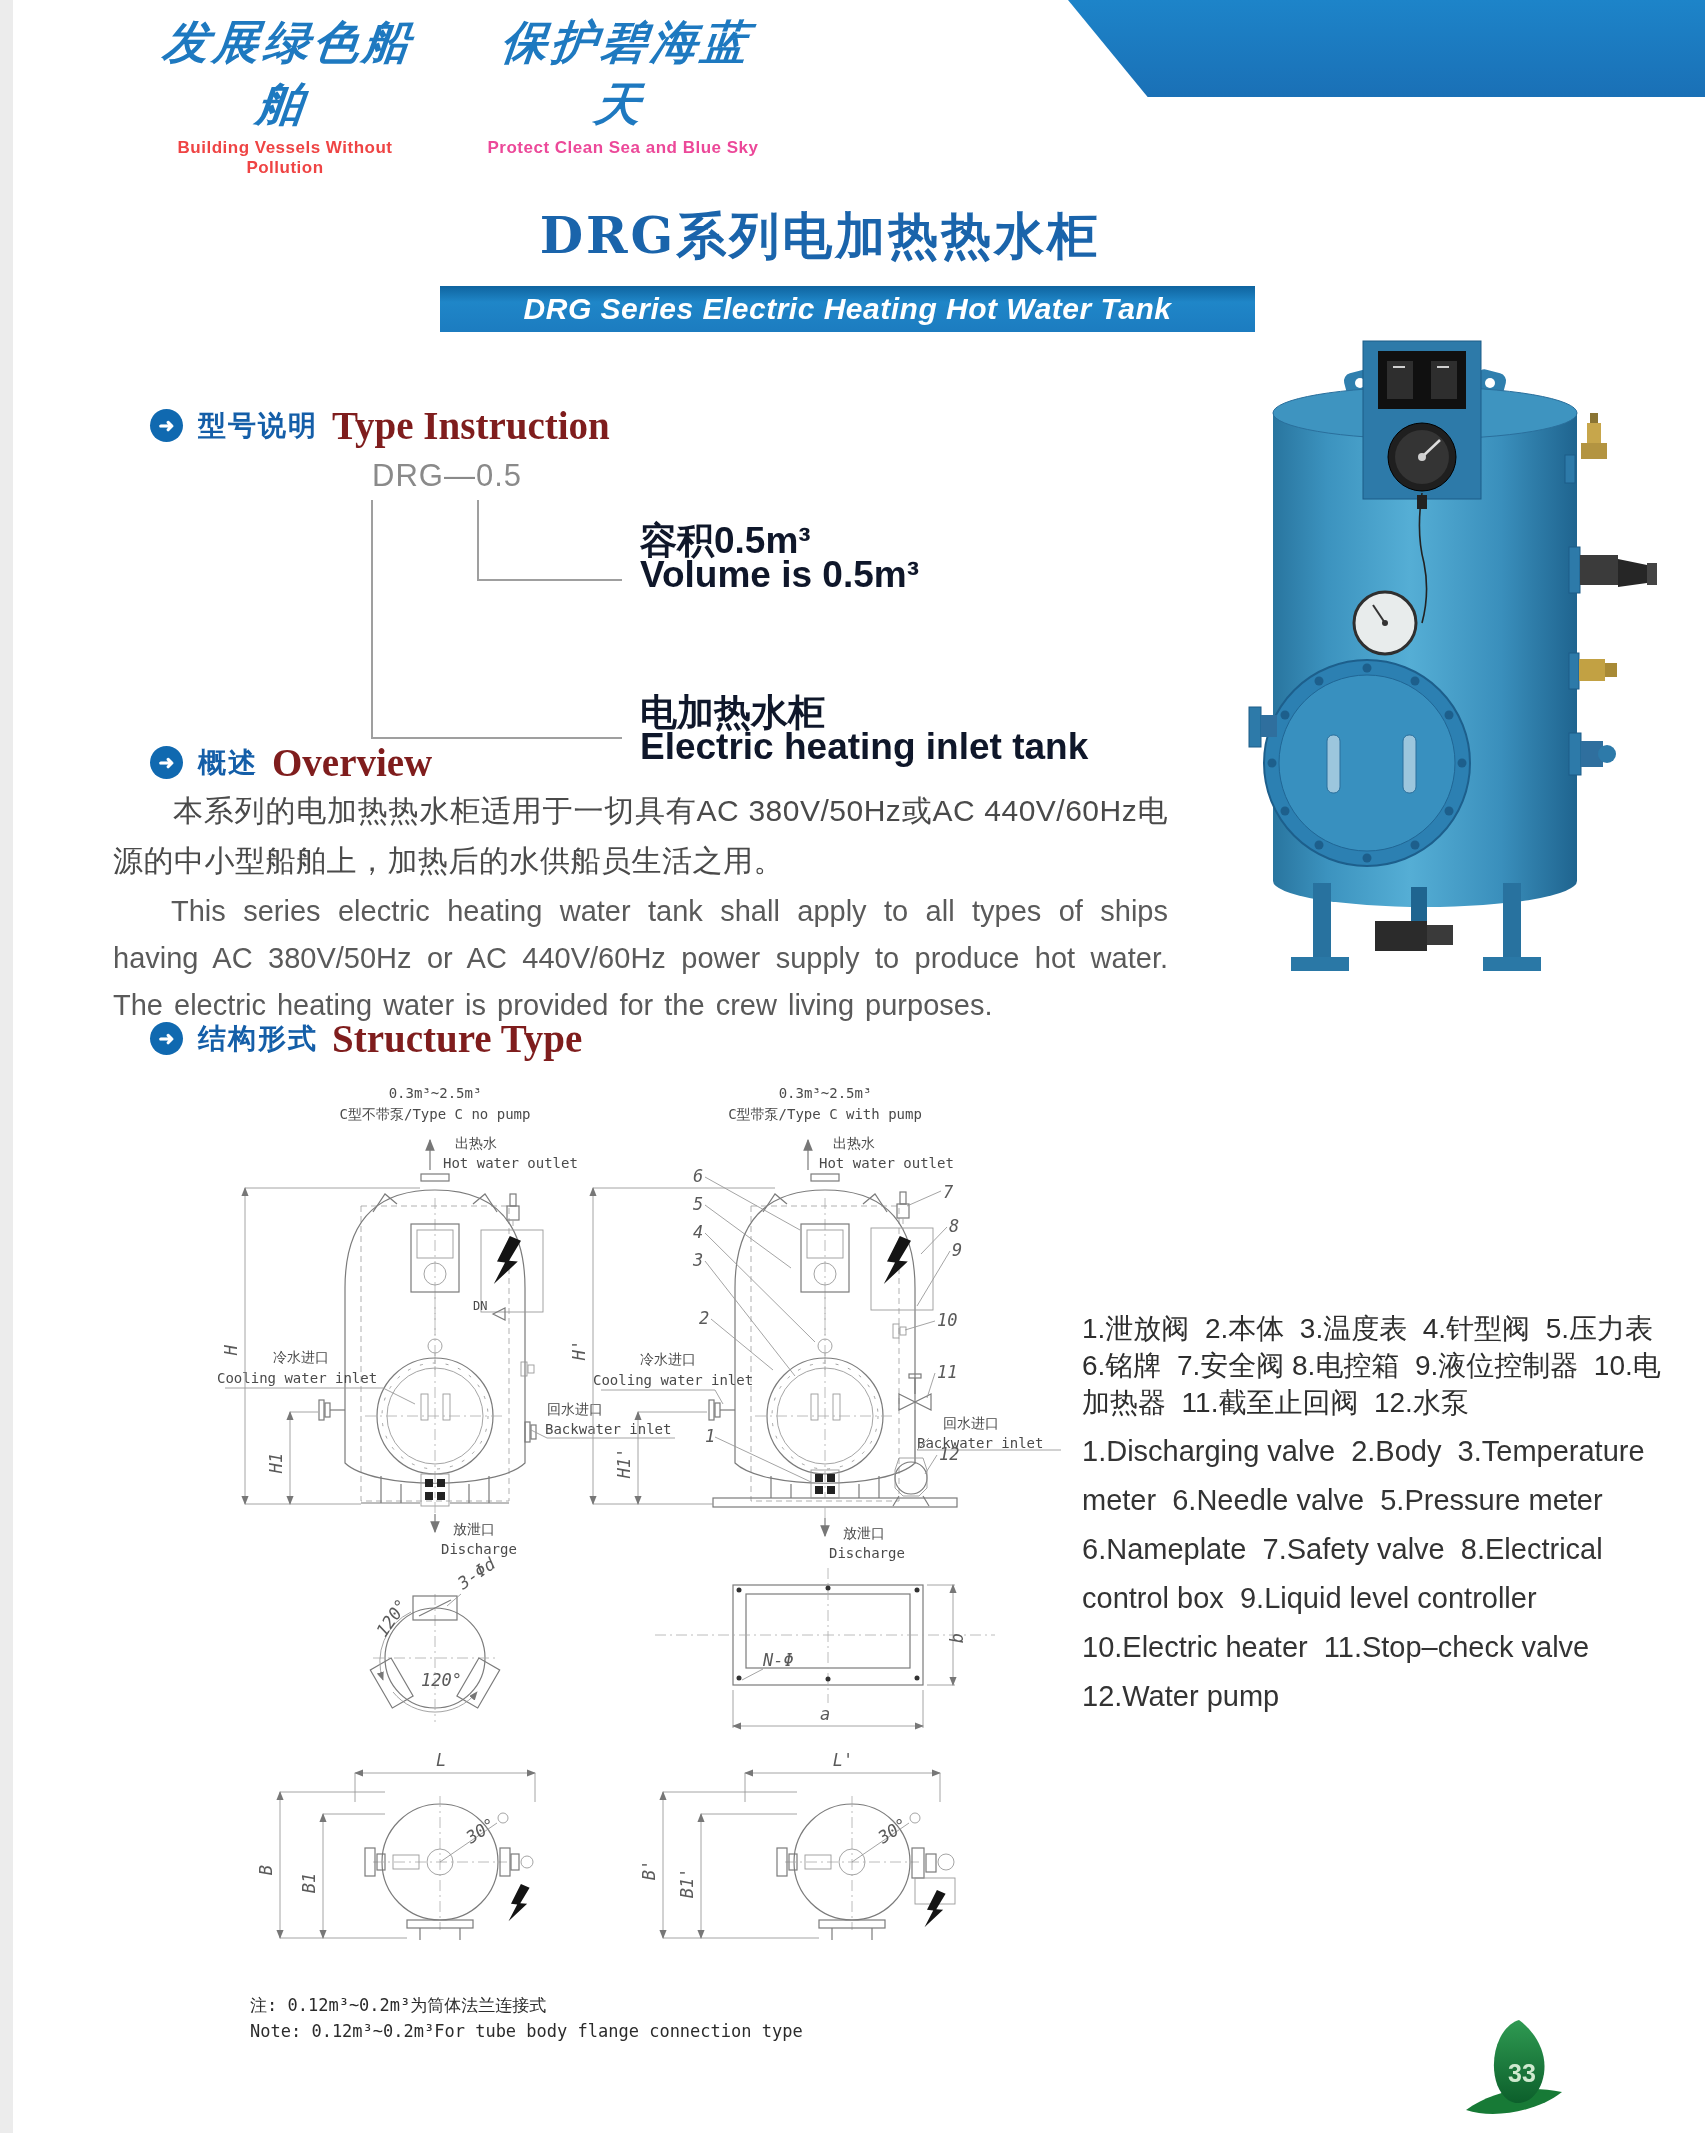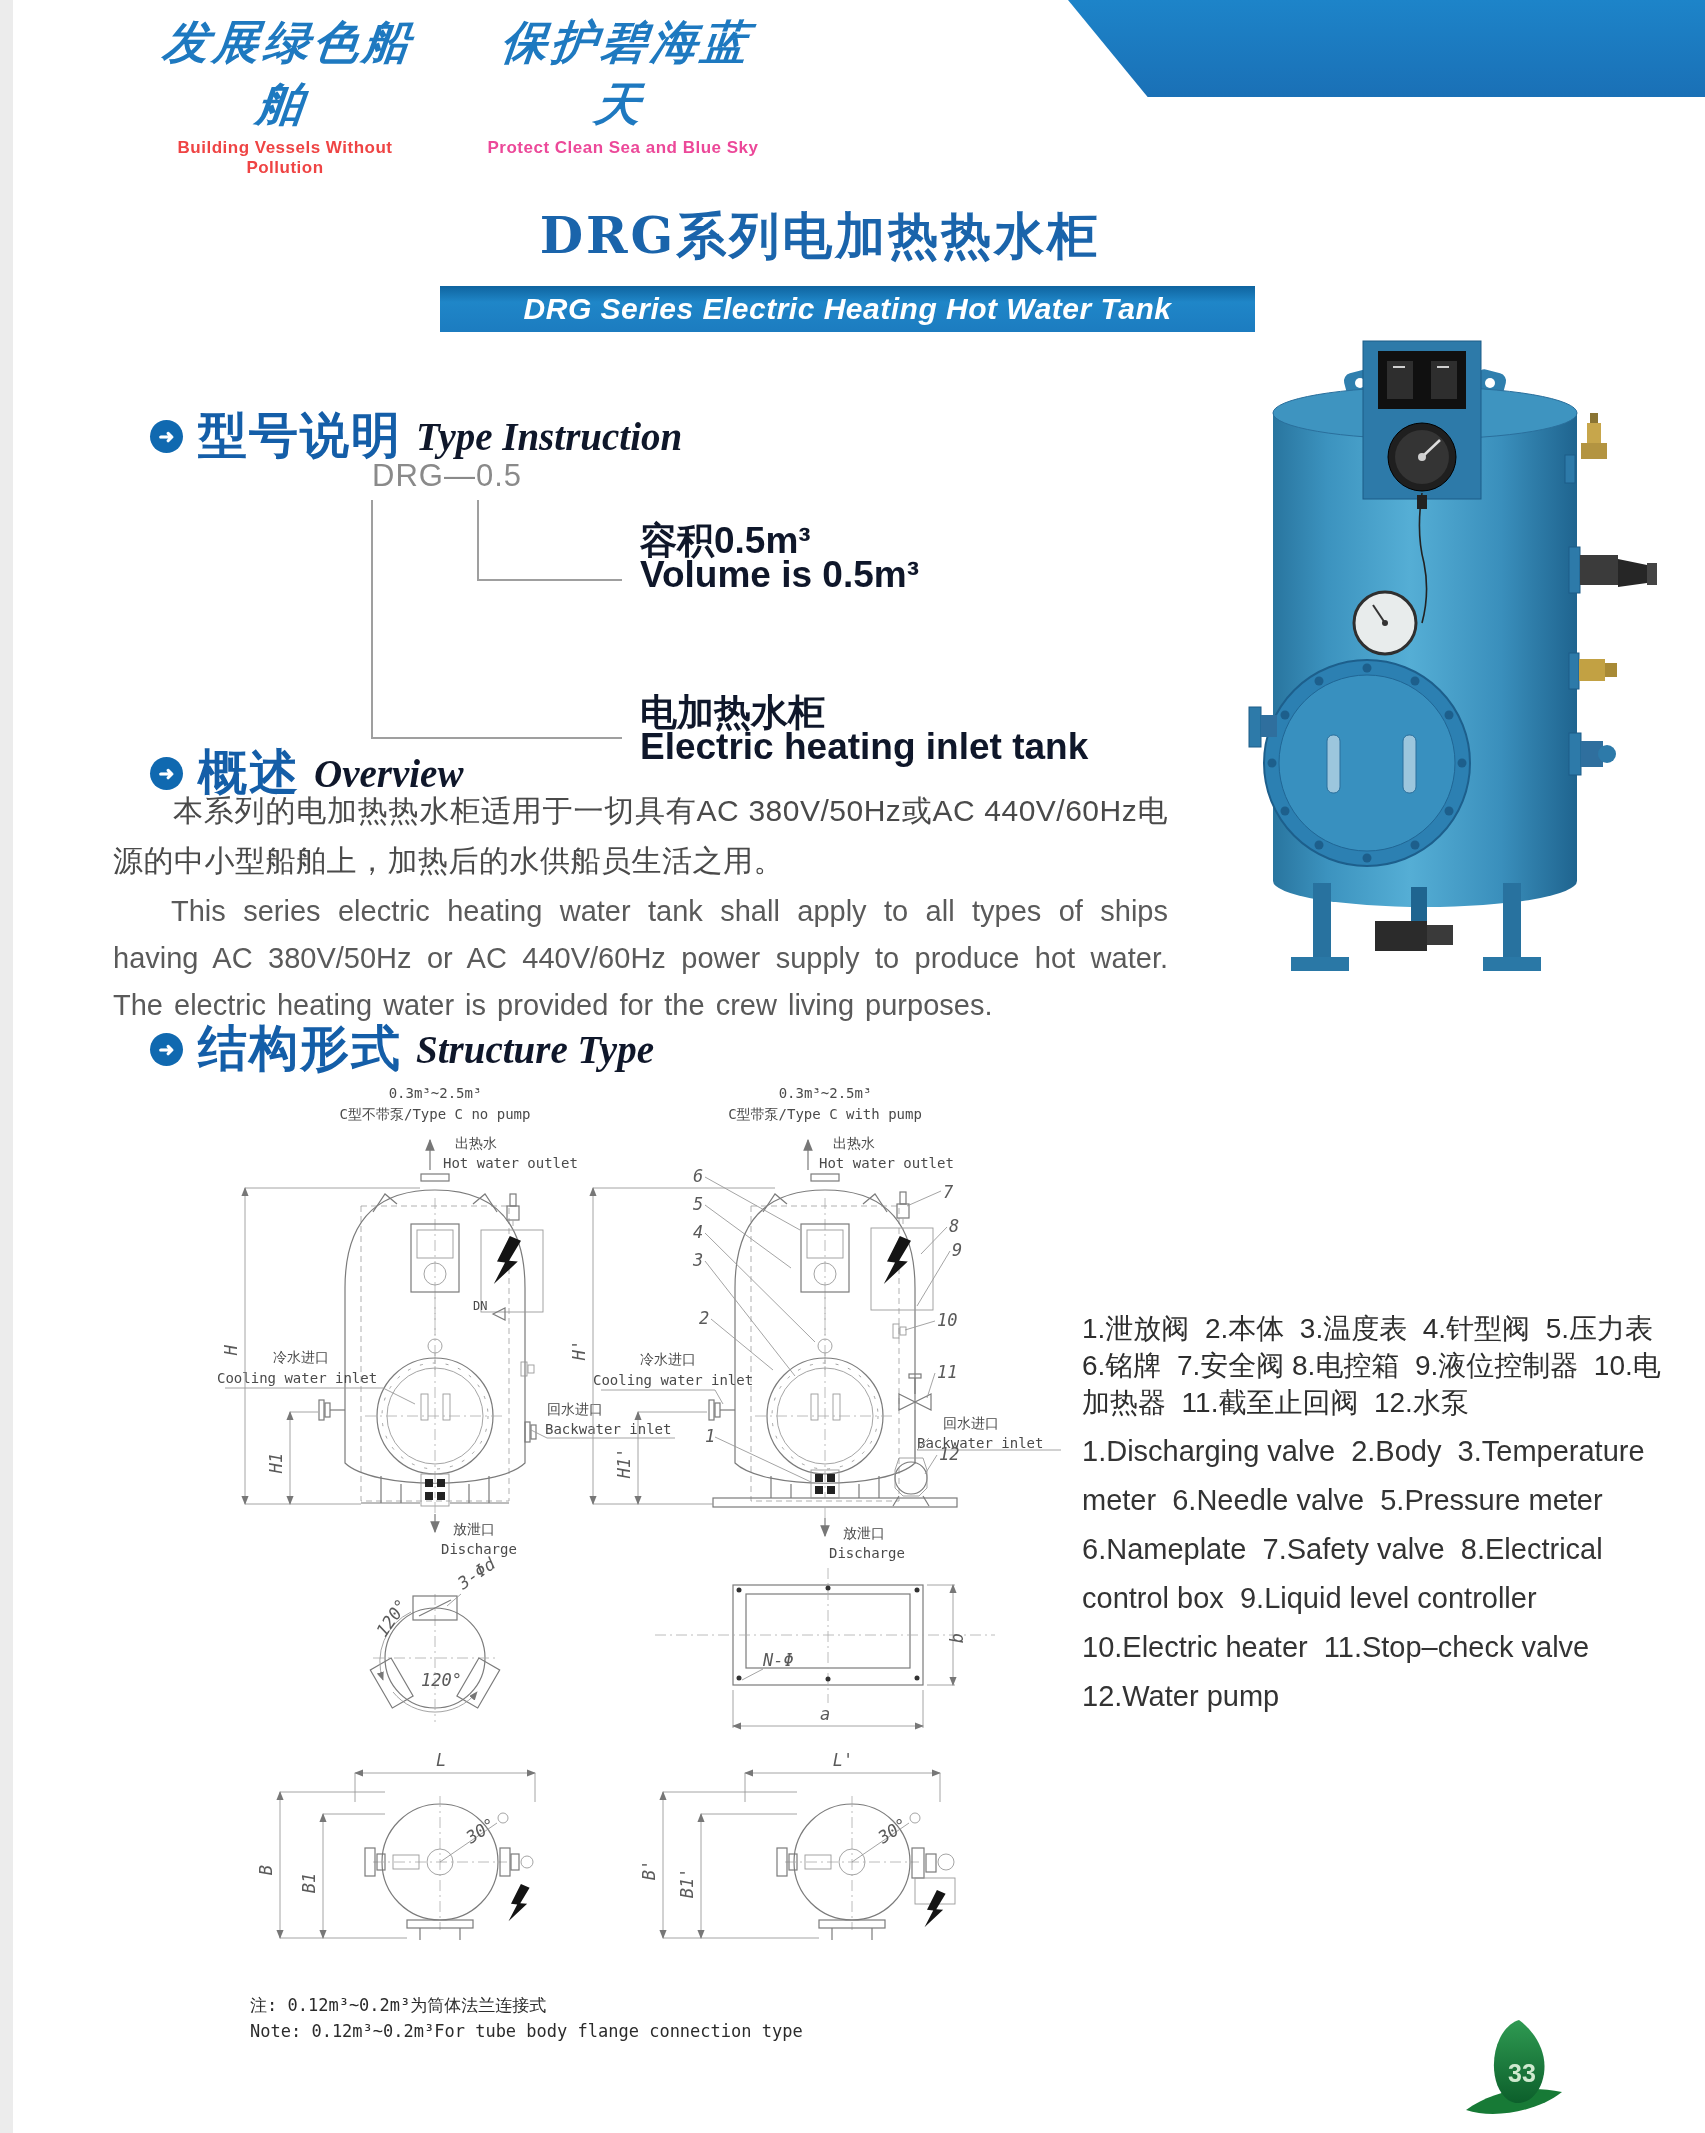--- a/index.html
+++ b/index.html
@@ -24,22 +24,22 @@
   
   #page-title{left:420px;top:203px;width:800px;text-align:center;
     font-family:"DejaVu Serif",serif;font-weight:bold;font-size:50px;color:#1a64ab;letter-spacing:3px;}
   #title-banner{left:440px;top:286px;width:815px;height:46px;
     background:linear-gradient(180deg,#0f649f 0%,#1f86c8 35%,#1c7cc0 100%);
     color:#fff;text-align:center;line-height:46px;font-size:30px;font-weight:800;font-style:italic;letter-spacing:.5px;}
   
   .sec{position:absolute;left:150px;display:flex;align-items:center;}
   .sec-icon{width:33px;height:33px;border-radius:50%;background:#1069b0;color:#fff;
     display:inline-block;text-align:center;line-height:33px;font-size:19px;font-weight:bold;margin-right:15px;flex:0 0 auto;}
-  .sec-zh{font-size:49px;font-weight:900;color:#145ea8;letter-spacing:2px;}
-  .sec-en{font-family:"Liberation Serif",serif;font-size:39px;font-weight:bold;color:#0f172a;margin-left:14px;font-style:italic;}
+  .sec-zh{font-size:28px;font-weight:900;color:#145ea8;letter-spacing:2px;}
+  .sec-en{font-family:"Liberation Serif",serif;font-size:39px;font-weight:bold;color:#7f1d1d;margin-left:14px;}
   #sec-type{top:403px;} #sec-overview{top:740px;} #sec-structure{top:1016px;}
   
   #model-code{left:372px;top:458px;font-size:31px;color:#8a8a8a;letter-spacing:1px;}
   .ti-label{color:#0f172a;font-size:37px;line-height:34px;font-weight:bold;}
   #ti-volume{left:640px;top:524px;} #ti-tank{left:640px;top:696px;}
   
   .para{left:113px;width:1055px;text-align:justify;text-indent:2em;}
   #para-zh{top:786px;font-size:30px;line-height:50px;color:#4a4a4a;letter-spacing:.5px;}
   #para-en{top:888px;font-size:29px;line-height:47px;color:#5a5a5a;word-spacing:3px;}
   

